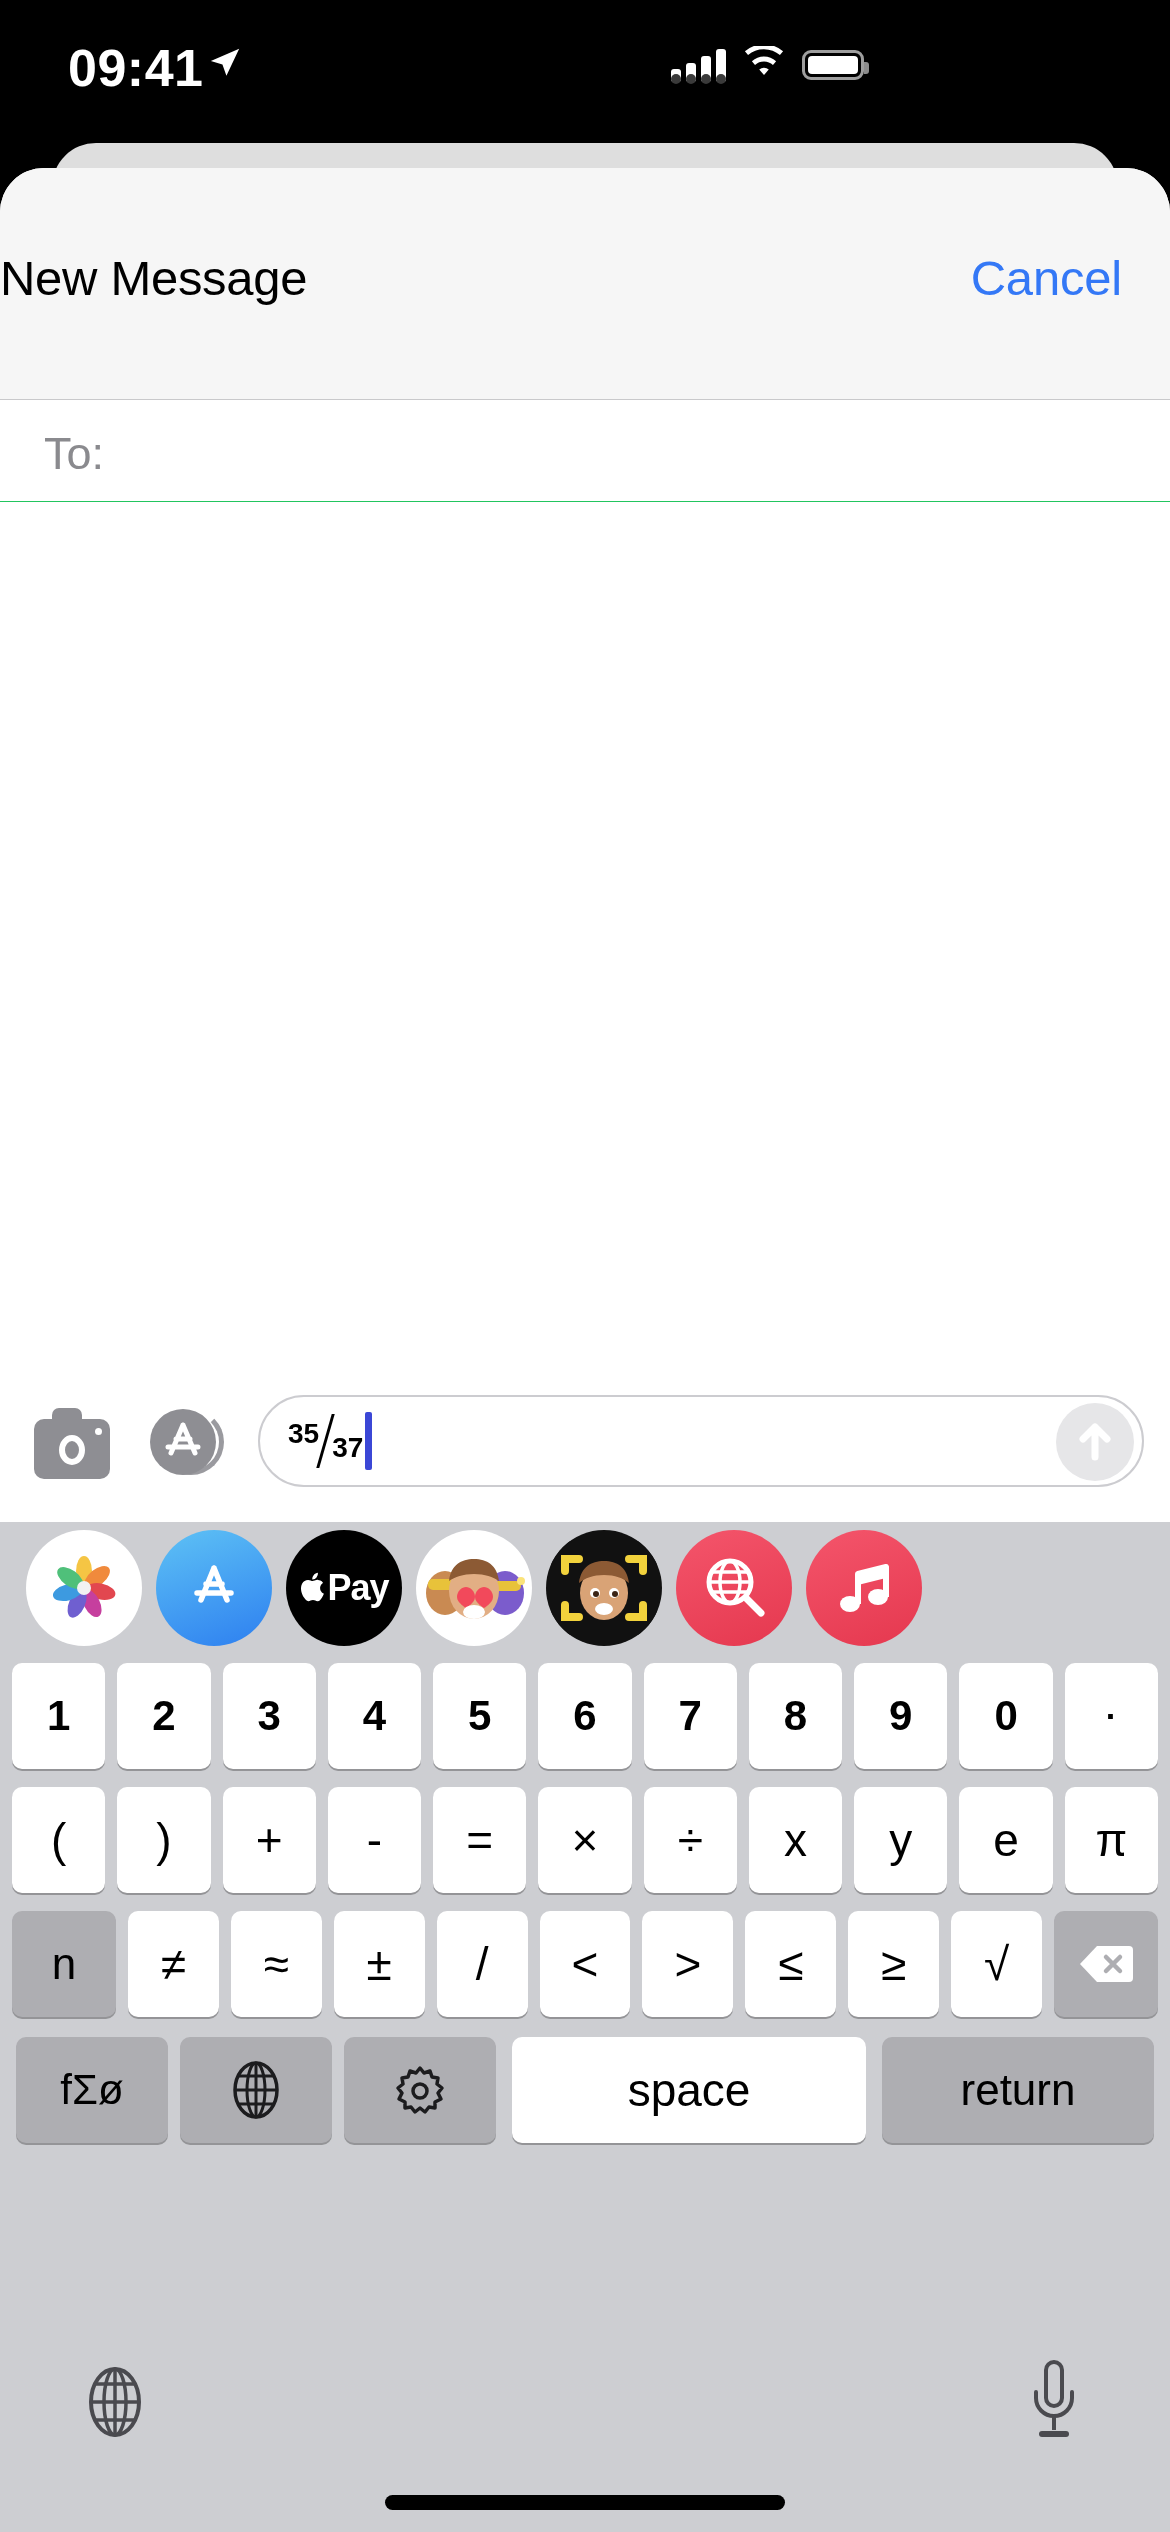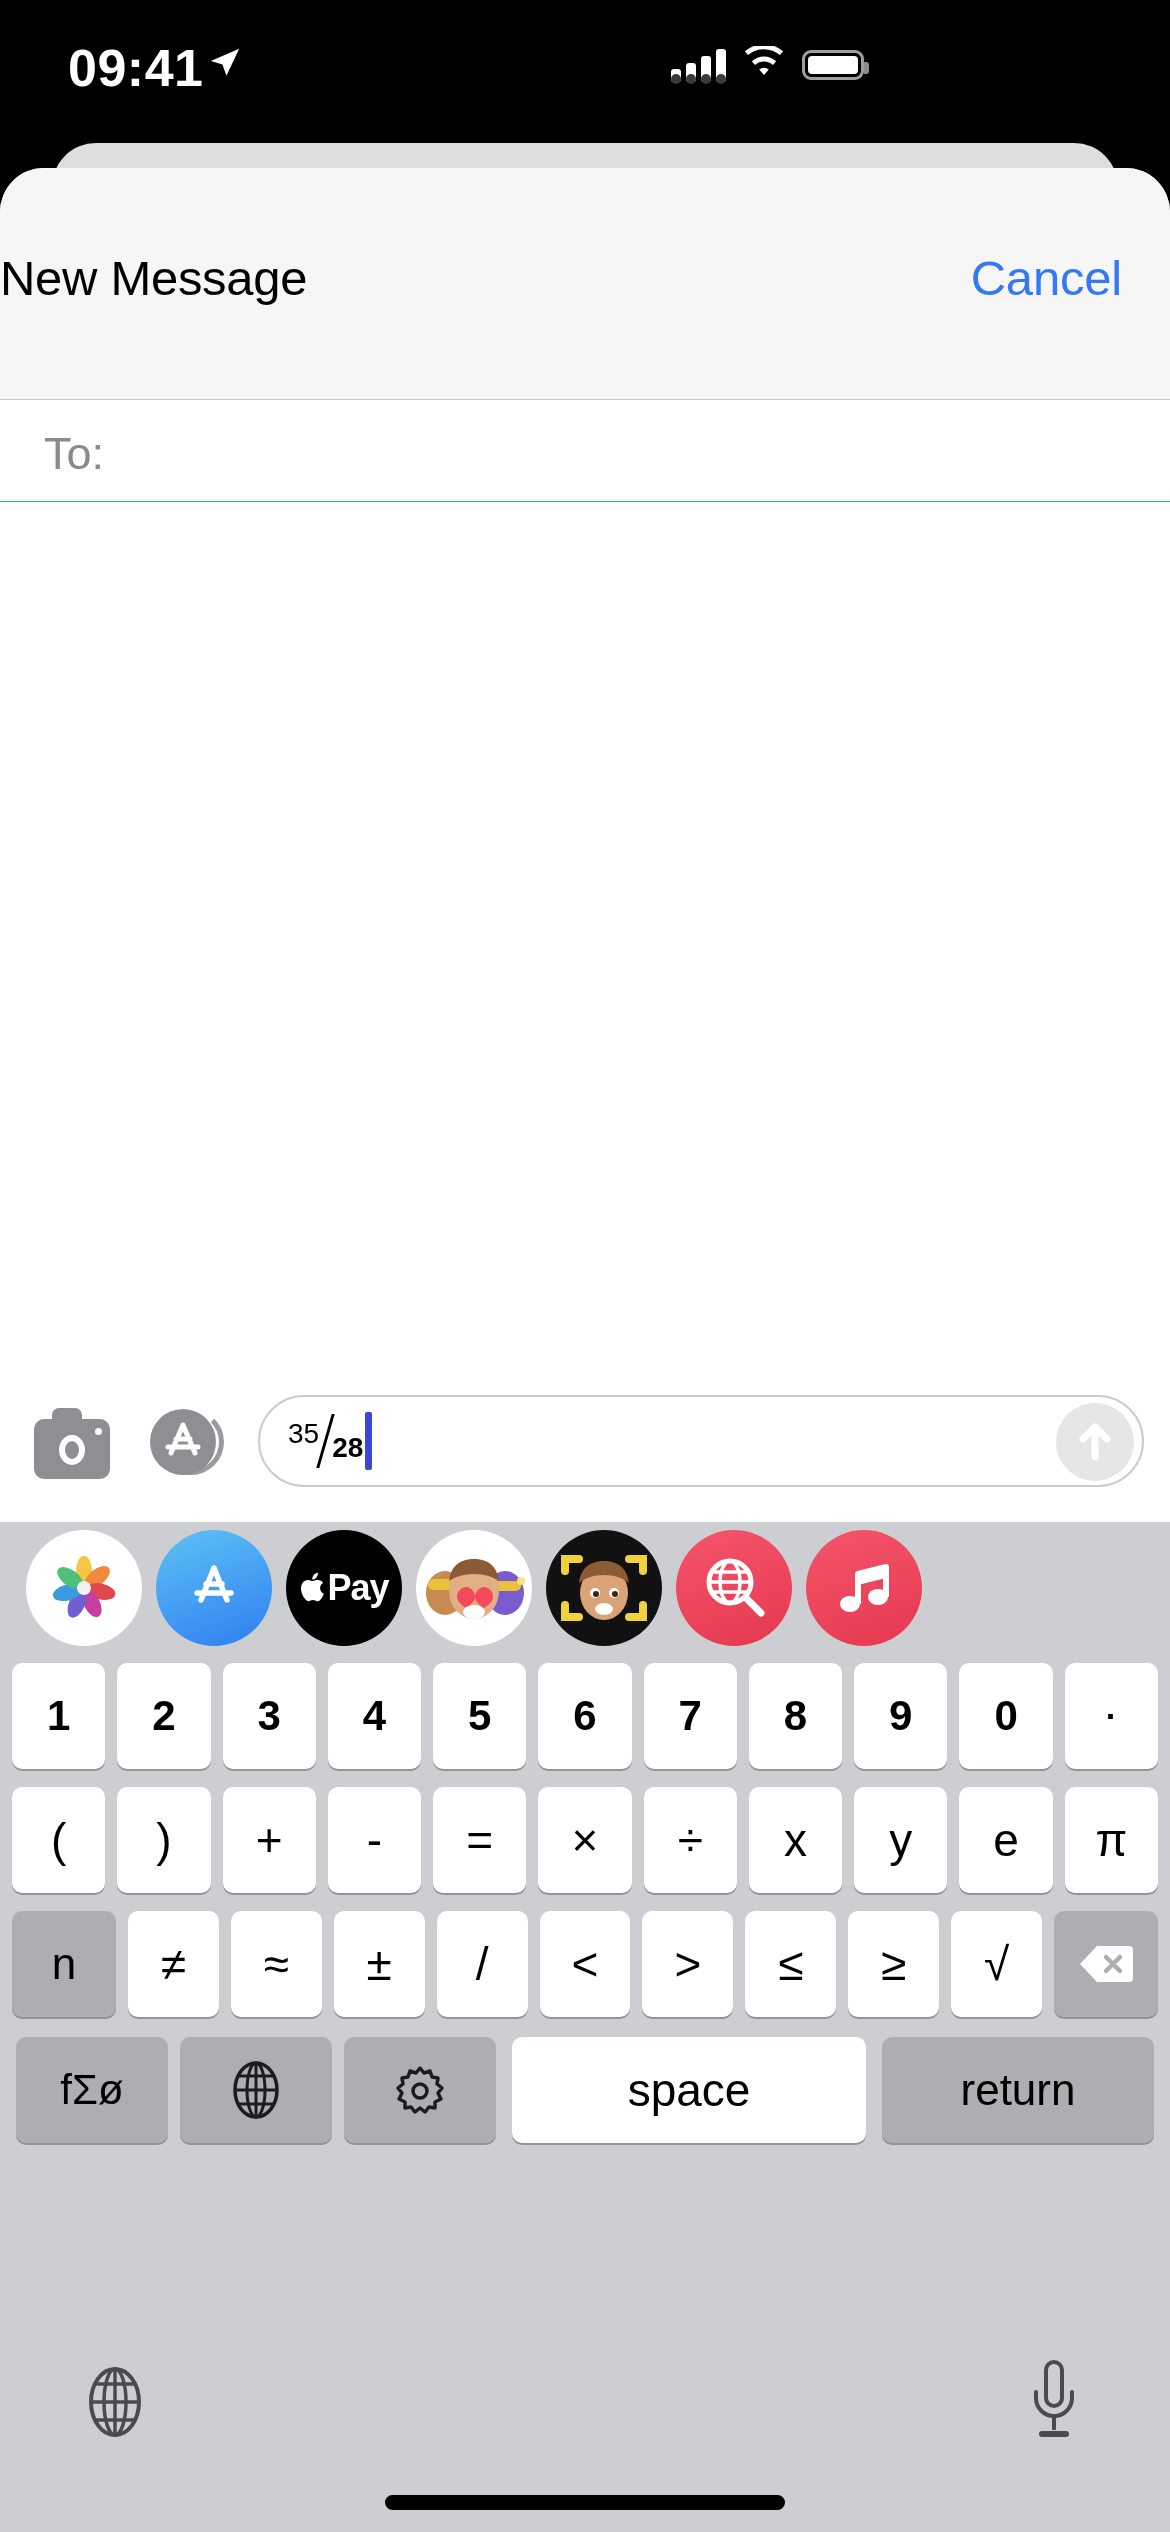--- a/index.html
+++ b/index.html
@@ -108,21 +108,21 @@
 
   .textfield {
     flex:1; margin-left:26px; height:92px; background:#fff;
     border:2px solid #ccccd0; border-radius:46px;
     position:relative; display:flex; align-items:center;
   }
   .frac {
     margin-left:28px; display:inline-flex; align-items:center;
     font-size:0; line-height:1;
   }
-  .frac .num { font-size:28px; font-weight:400; color:#000; align-self:flex-start; margin-top:6px; }
+  .frac .num { font-size:28px; font-weight:700; color:#000; align-self:flex-start; margin-top:6px; }
   .frac .bar {
     display:inline-block; width:3px; height:54px; background:#000;
     transform:skewX(-16deg); margin:0 5px;
   }
   .frac .den { font-size:28px; font-weight:700; color:#000; align-self:flex-end; margin-bottom:6px; }
   .caret {
     width:7px; height:58px; background:#3b47d6; border-radius:2px; margin-left:2px;
   }
   .send-btn {
     position:absolute; right:8px; top:6px; width:78px; height:78px;
@@ -257,21 +257,21 @@
           <svg class="as-glyph" viewBox="0 0 66 66">
             <path d="M33 16 L21 44 M33 16 L45 44 M26 30 L40 30 M18 38 L48 38" stroke="#fff" stroke-width="5" stroke-linecap="round" fill="none"></path>
           </svg>
         </div>
       </div>
 
       <div class="textfield">
         <div class="frac">
           <span class="num">35</span>
           <span class="bar"></span>
-          <span class="den">28</span>
+          <span class="den">37</span>
         </div>
         <div class="caret"></div>
         <div class="send-btn">
           <svg class="send-arrow" viewBox="0 0 78 78">
             <path d="M39 24 L39 54 M39 24 L27 36 M39 24 L51 36" stroke="#fff" stroke-width="7" stroke-linecap="round" stroke-linejoin="round" fill="none"></path>
           </svg>
         </div>
       </div>
     </div>
 

